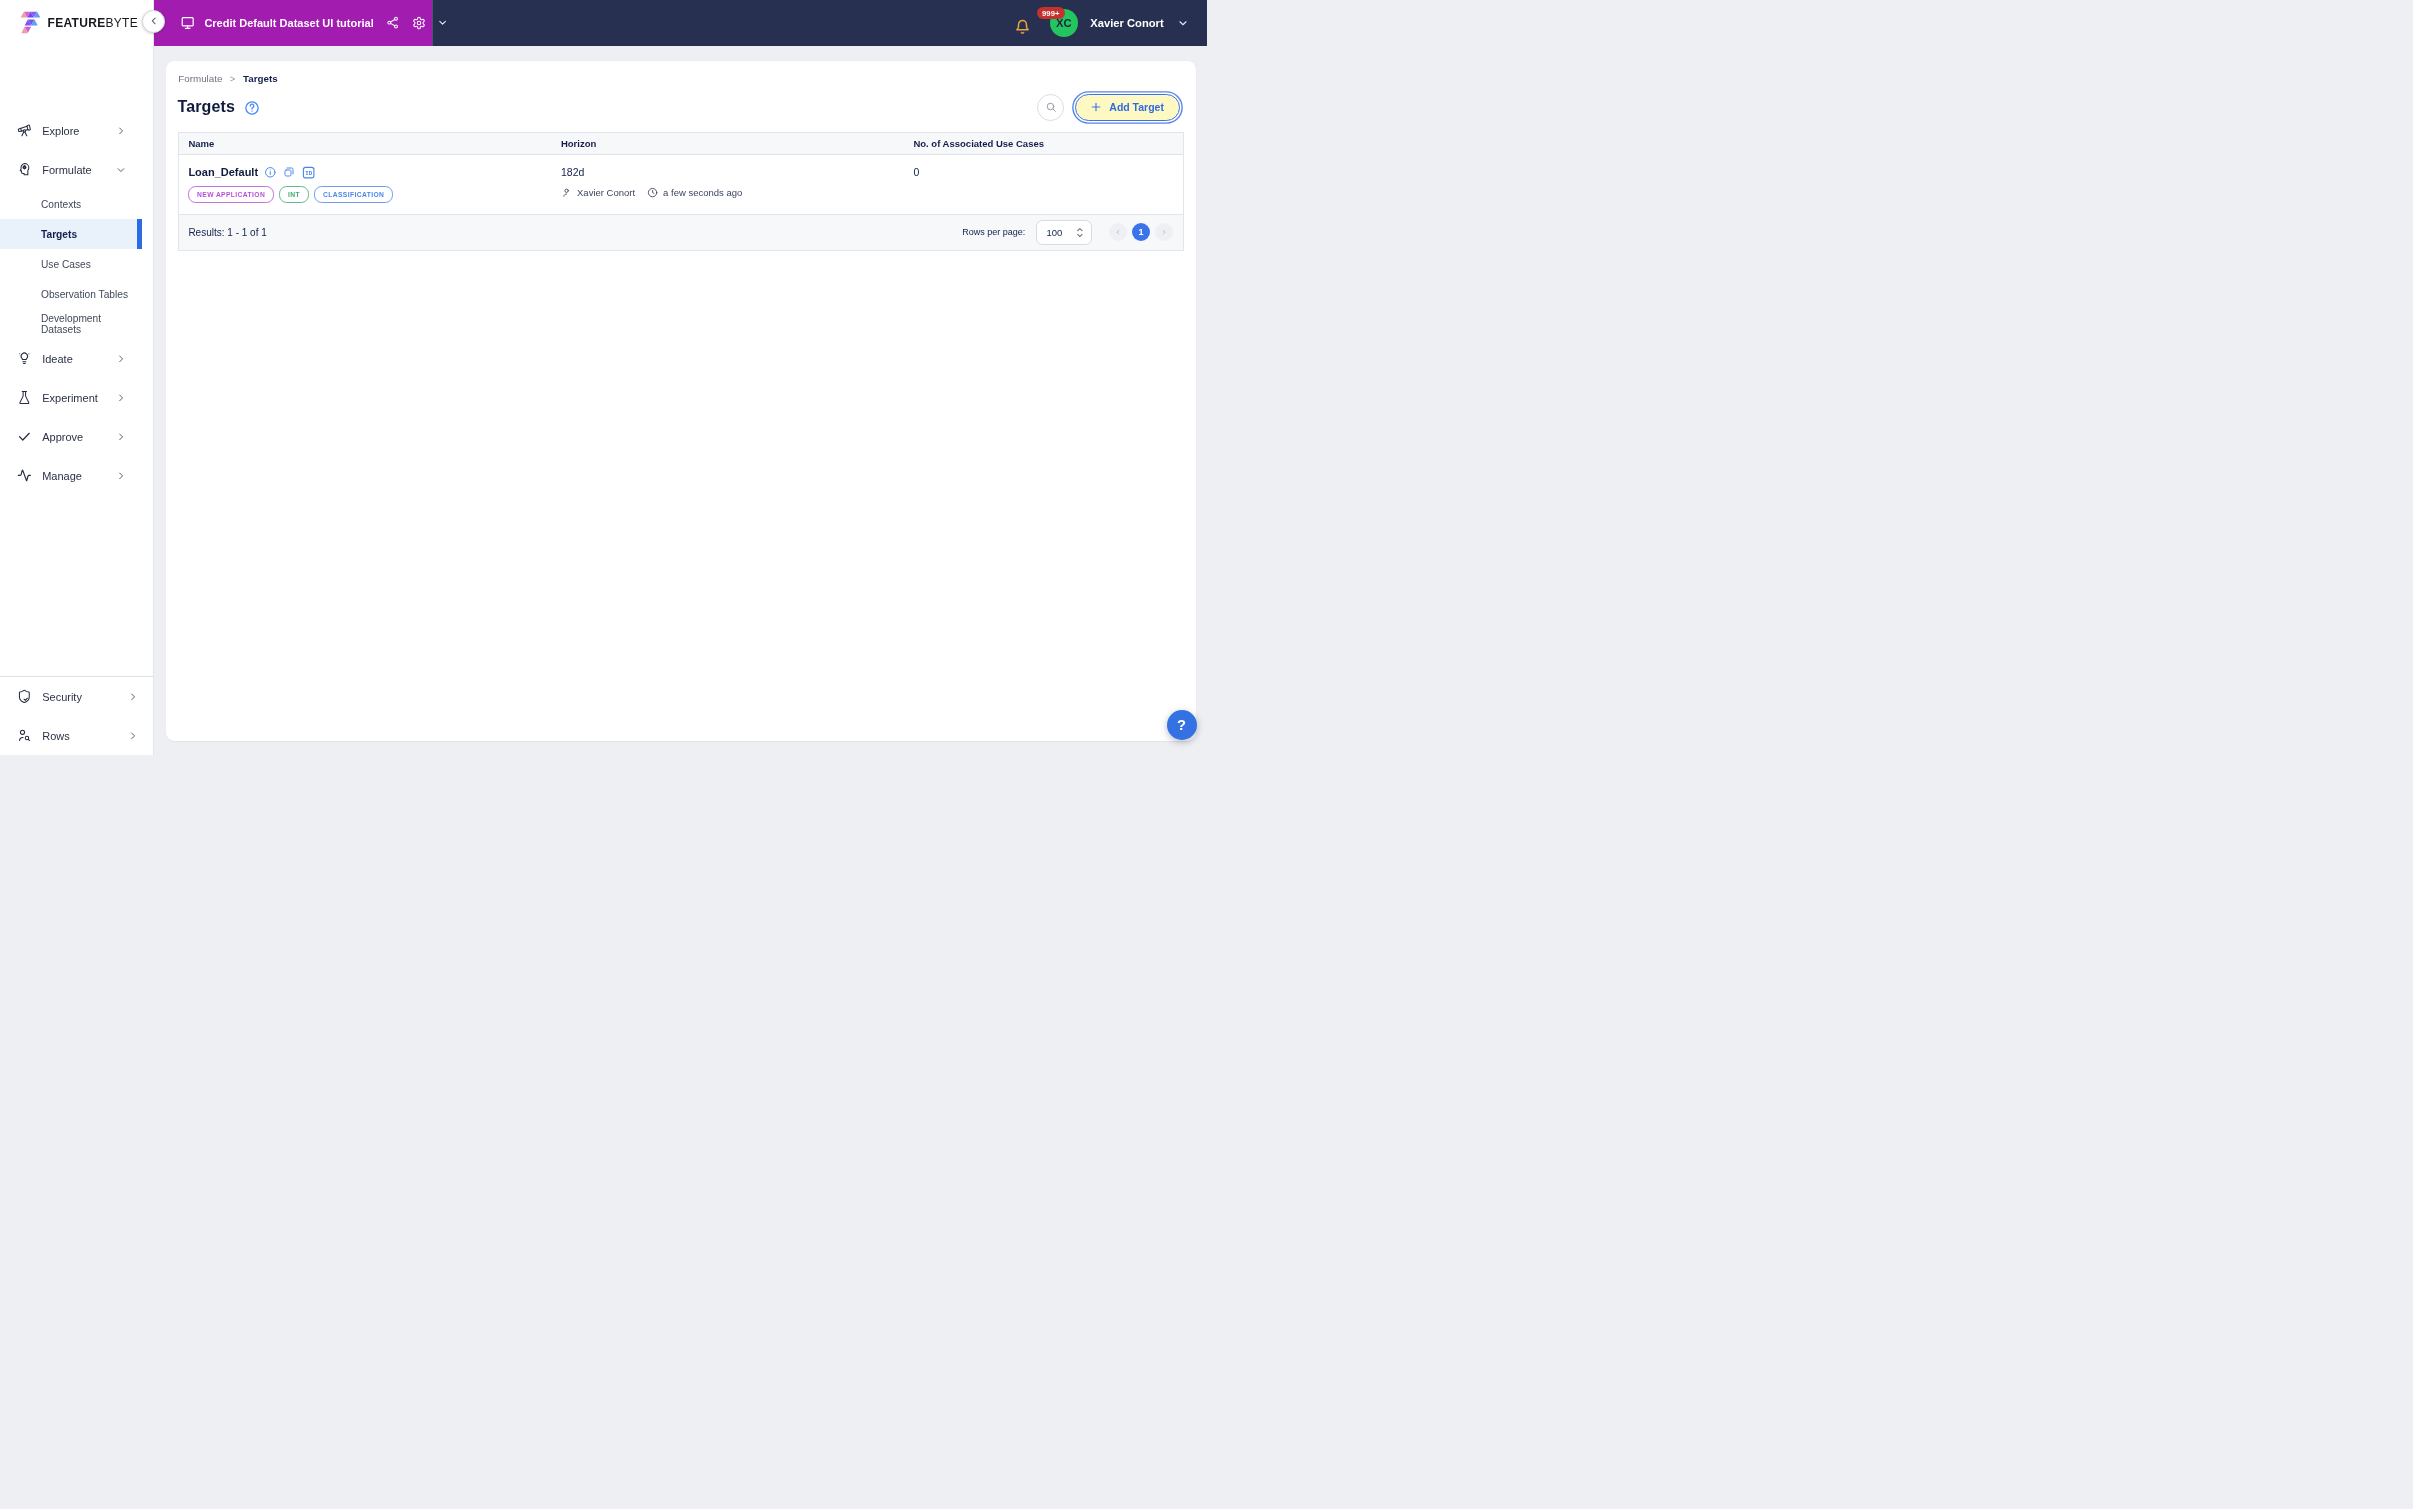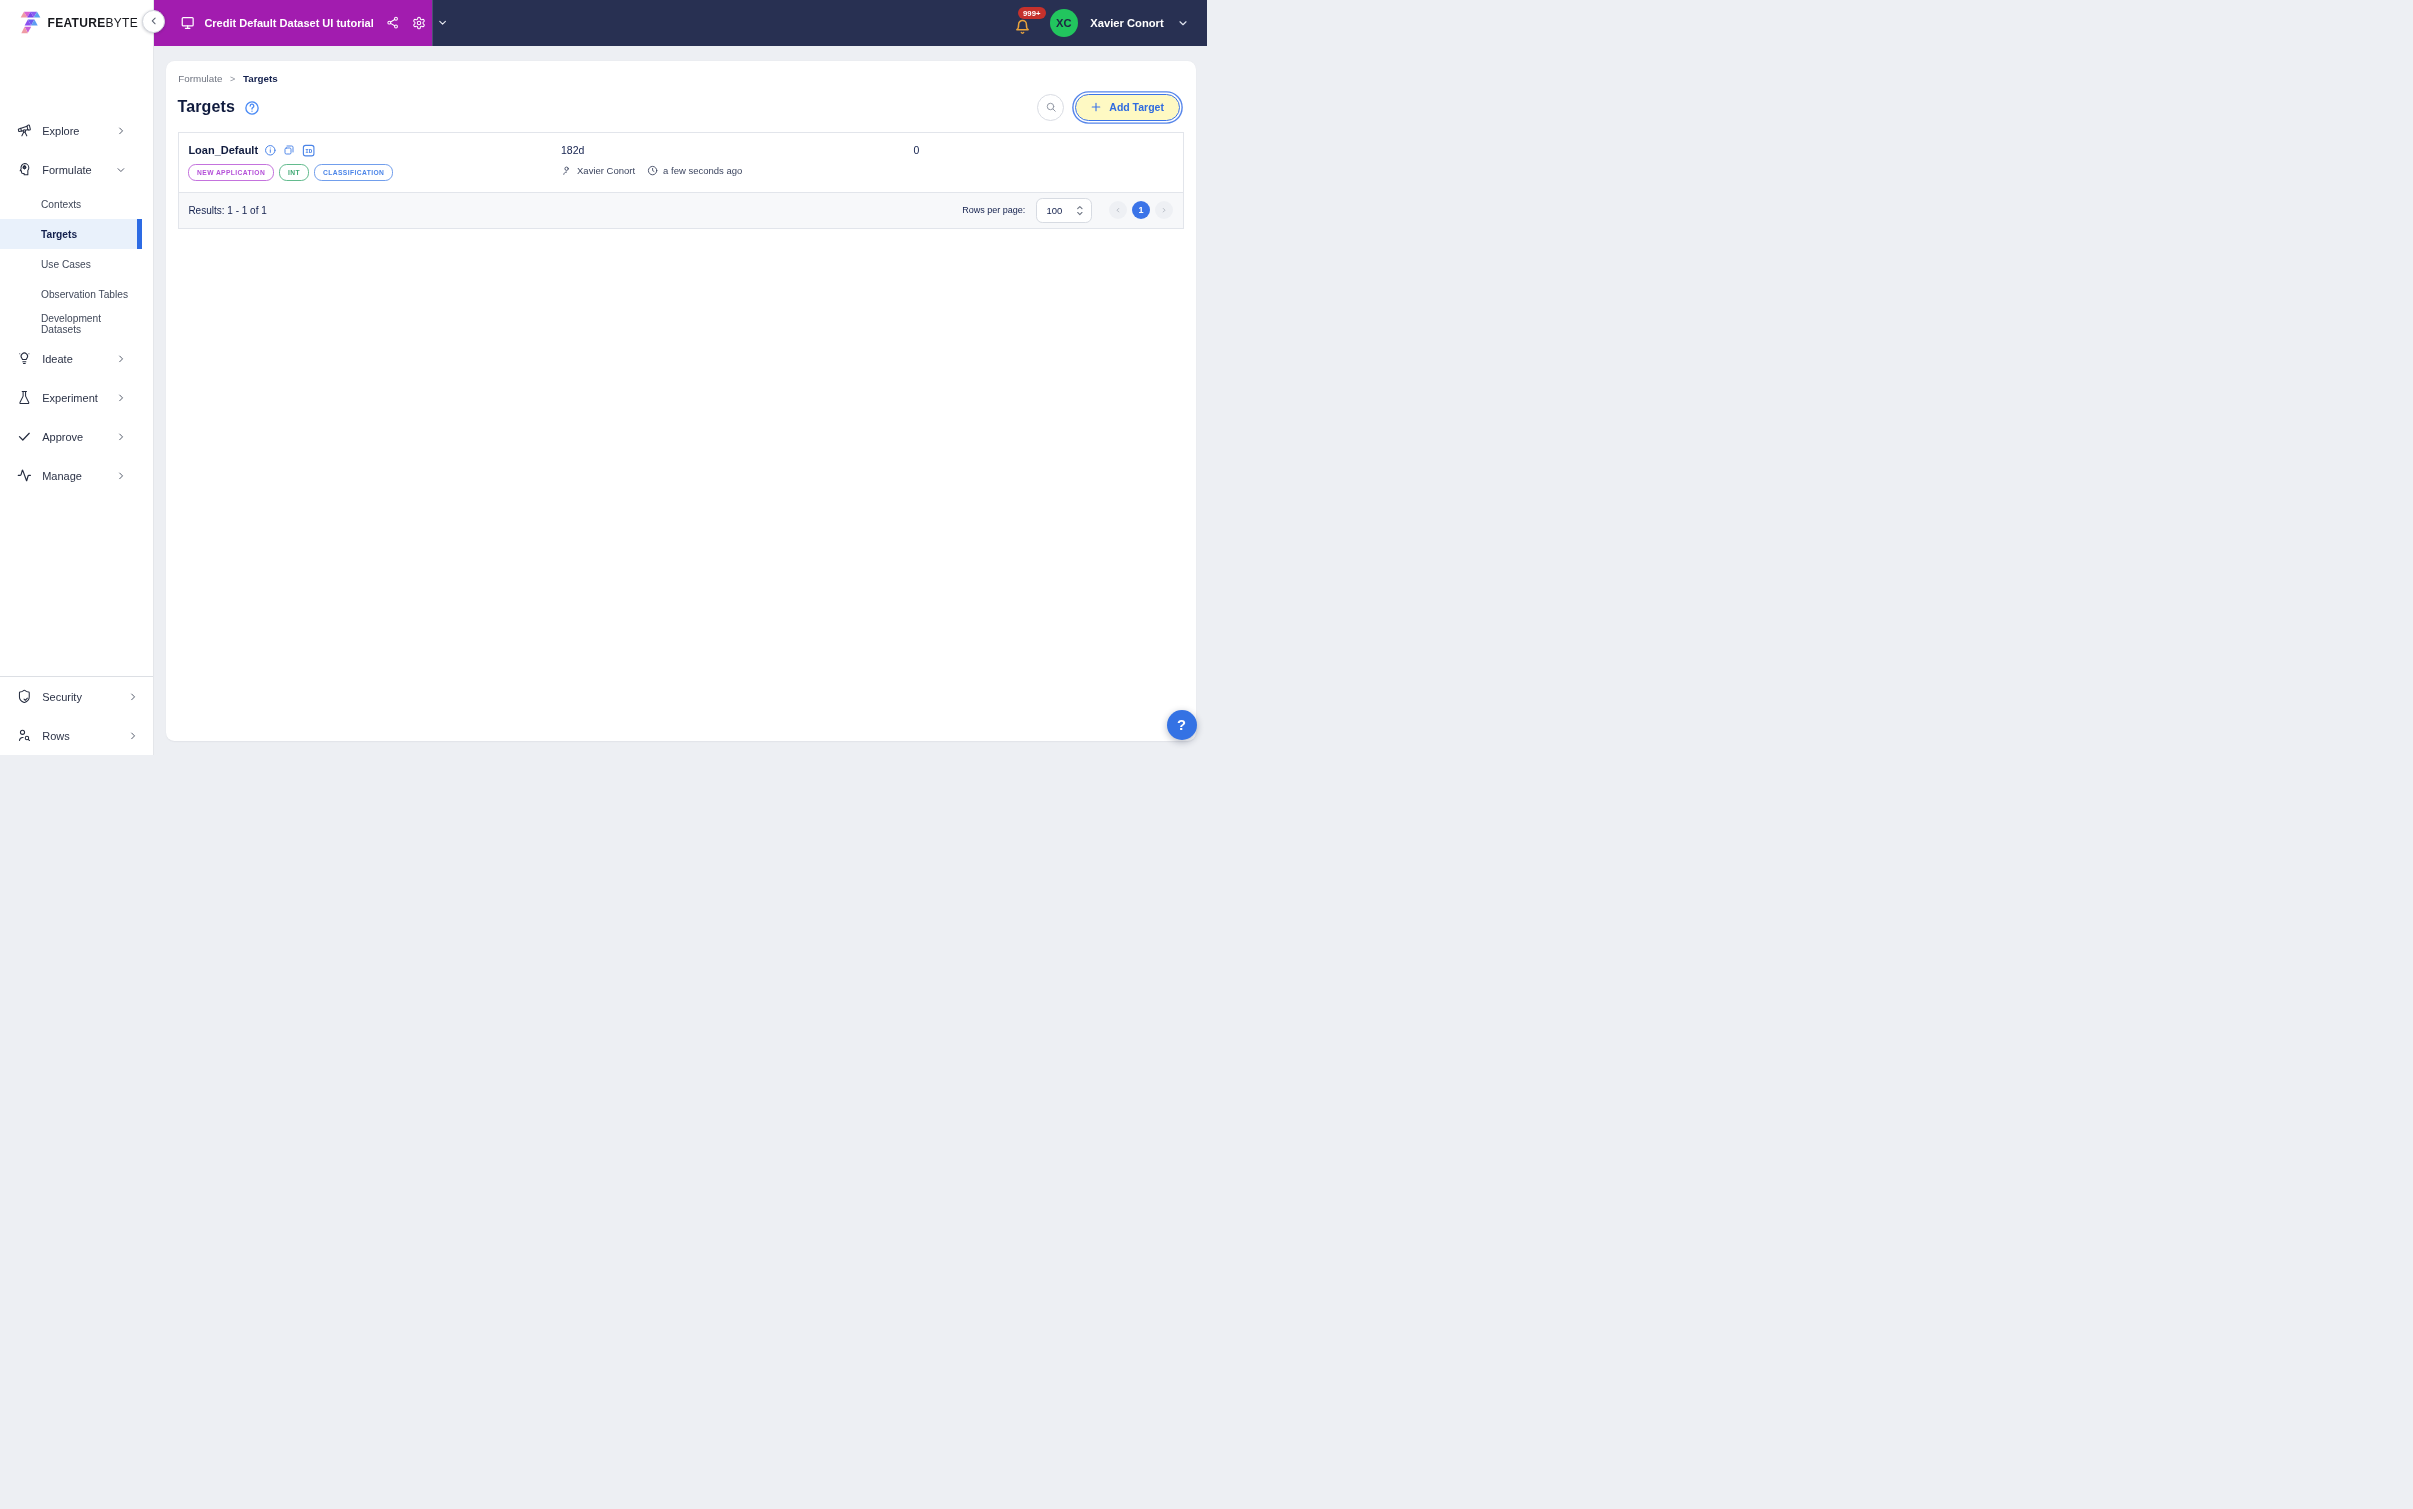--- a/index.html
+++ b/index.html
@@ -32,21 +32,21 @@
   .topbar{position:absolute;left:153px;right:0;top:0;height:46px;background:#283052;display:flex;z-index:4}
   .project{width:280px;background:#a21caf;border-right:0.7px solid #4b5371;display:flex;align-items:center;padding-left:27px;box-sizing:border-box;color:#fff}
   .project .picon{color:#fff;margin-right:9px}
   .project-title{font-size:11px;font-weight:700;color:#fff;white-space:nowrap}
   .project .tool{margin-left:12.6px;color:#fff;cursor:pointer}
   .project .tool.caret{margin-left:11.2px;color:#e8eaf2}
 
   .topbar-right{flex:1;display:flex;align-items:center;justify-content:flex-end;padding-right:18px;gap:10.5px}
   .bell-wrap{position:relative;width:21px;height:24px;cursor:pointer;margin-right:4.2px}
   .bell-wrap .bicon{position:absolute;left:0;bottom:0;color:#e8a33d}
-  .notif-badge{position:absolute;top:-4.2px;left:4px;background:#c5312c;color:#fff;font-size:7.7px;font-weight:700;line-height:1;padding:2.8px 4.9px 2.1px;border-radius:7px;letter-spacing:0.1px}
+  .notif-badge{position:absolute;top:-4.2px;left:23px;background:#c5312c;color:#fff;font-size:7.7px;font-weight:700;line-height:1;padding:2.8px 4.9px 2.1px;border-radius:7px;letter-spacing:0.1px}
   .avatar{width:28px;height:28px;border-radius:50%;background:#22c55e;color:#1d2442;display:flex;align-items:center;justify-content:center;font-size:11.2px;font-weight:700;cursor:pointer}
   .user-name{font-size:11.2px;font-weight:700;color:#fff;margin-left:2.1px}
   .user-caret{color:#dfe3ee;margin-left:2.8px;cursor:pointer}
 
   .collapse-btn{position:absolute;left:142px;top:9.8px;width:21px;height:21px;border-radius:50%;background:#fff;border:0.7px solid #d4d7de;box-shadow:0 0.7px 2.8px rgba(20,25,40,.22);display:flex;align-items:center;justify-content:center;color:#5a6170;cursor:pointer;z-index:10}
 
   
   .main{position:absolute;left:153px;top:46px;right:0;bottom:0}
   .card{position:absolute;left:12.6px;top:15.4px;right:11.2px;bottom:14px;background:#fff;border-radius:8.4px;padding:12px 12px 0;box-sizing:border-box;box-shadow:0 0.7px 1.4px rgba(16,24,40,.05)}
 
@@ -355,20 +355,25 @@
             <svg width="12" height="12" viewBox="0 0 24 24" fill="none" stroke="currentColor" stroke-width="2.3" stroke-linecap="round">
                 <path d="M12 4.5v15M4.5 12h15"></path>
               </svg>
           </span>
           <span>Add Target</span>
         </button>
       </span>
     </div>
 
     <div class="table">
+      <div class="thead">
+        <div class="th col-name">Name</div>
+        <div class="th col-horizon">Horizon</div>
+        <div class="th col-cases">No. of Associated Use Cases</div>
+      </div>
 
       <div class="trow">
         <div class="cell col-name">
           <div class="name-line">
             <span class="row-name">Loan_Default</span>
             <span class="row-icon">
               <svg width="12.6" height="12.6" viewBox="0 0 24 24" fill="none" stroke="currentColor" stroke-width="1.9" stroke-linecap="round">
                   <circle cx="12" cy="12" r="9"></circle>
                   <path d="M12 11v5"></path>
                   <path d="M12 7.6h.01"></path>

